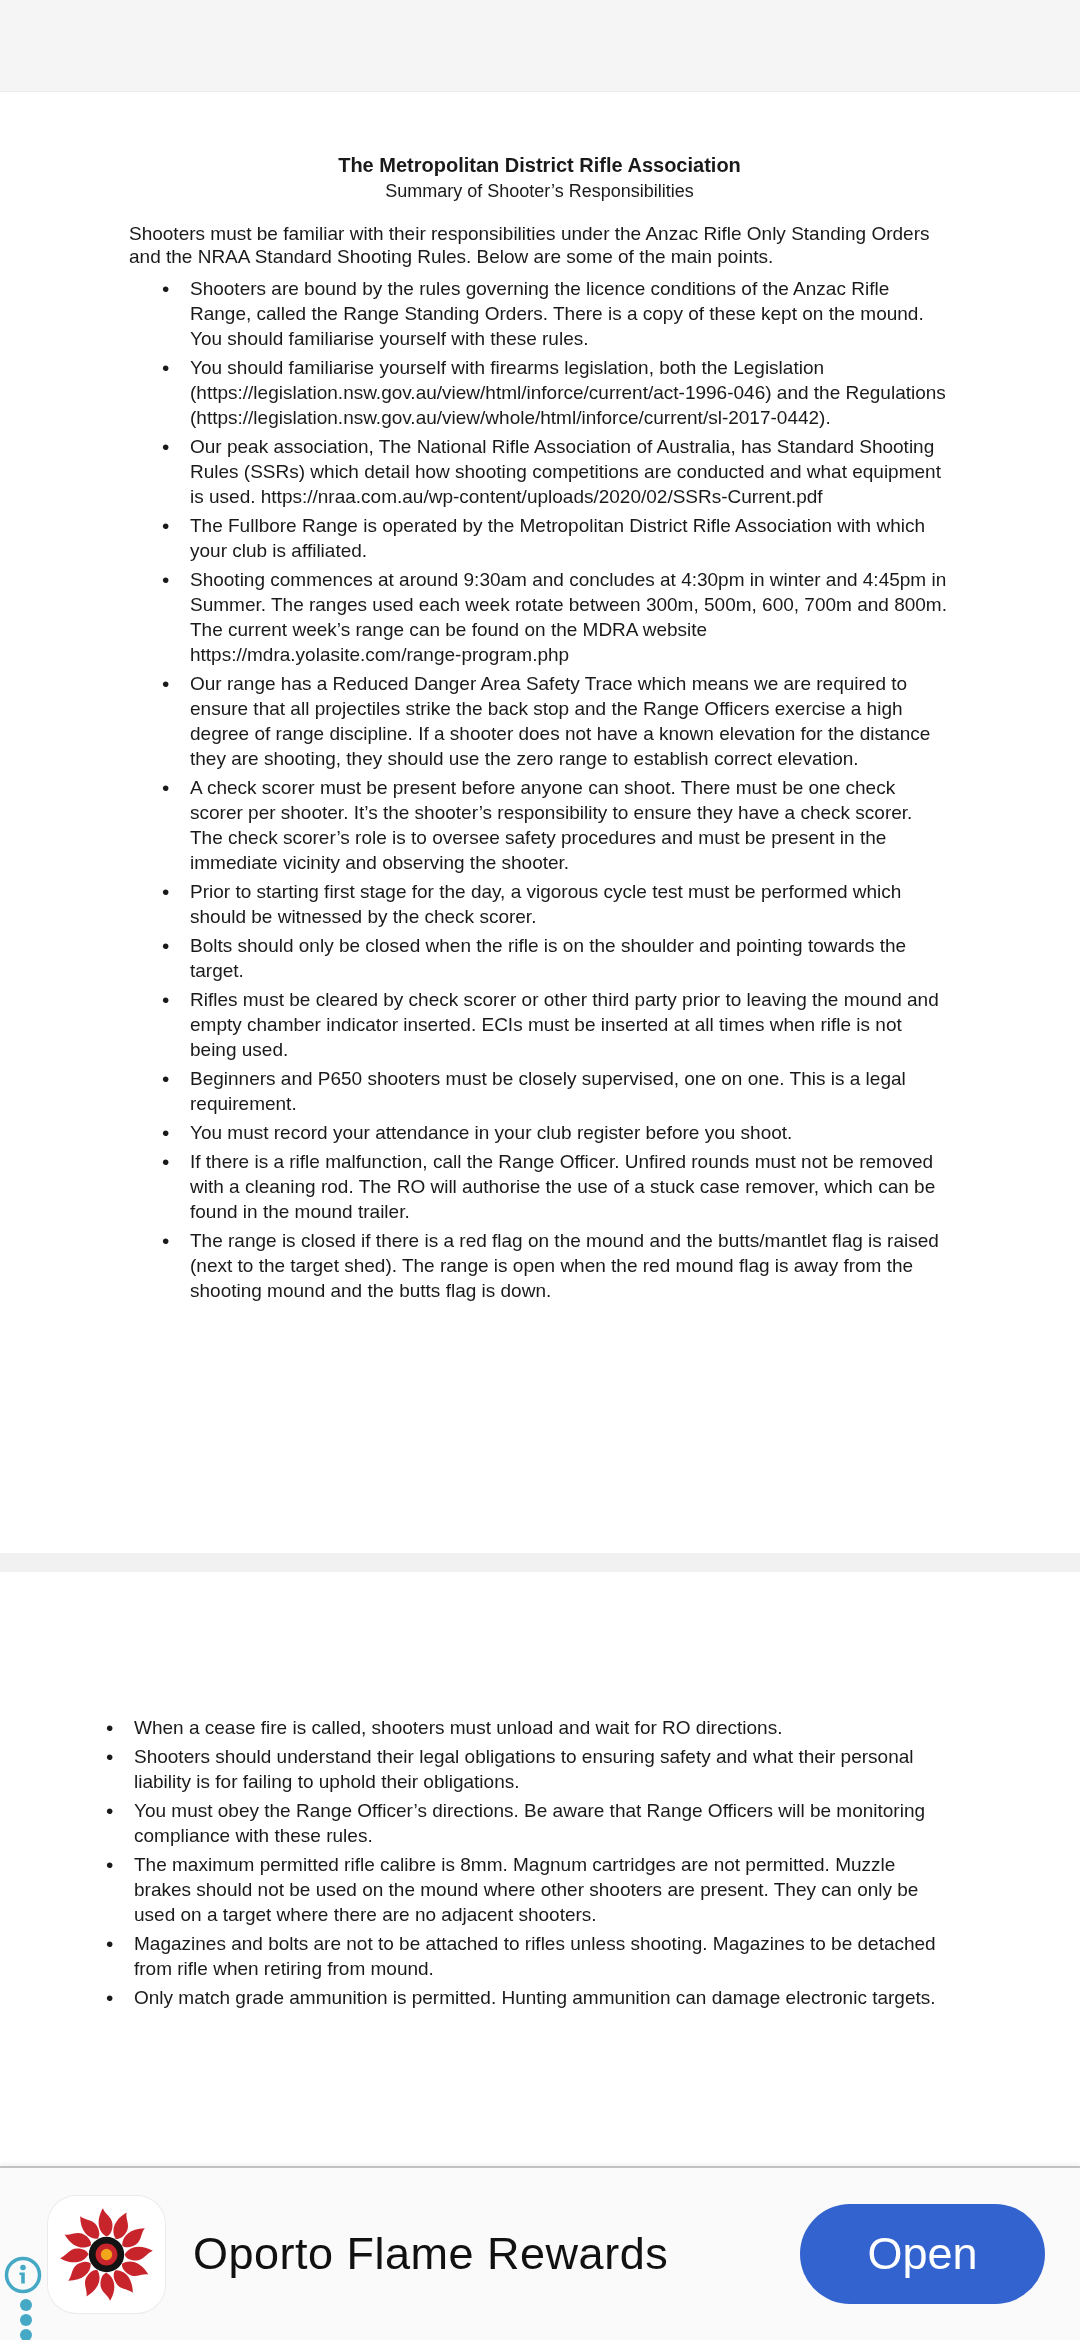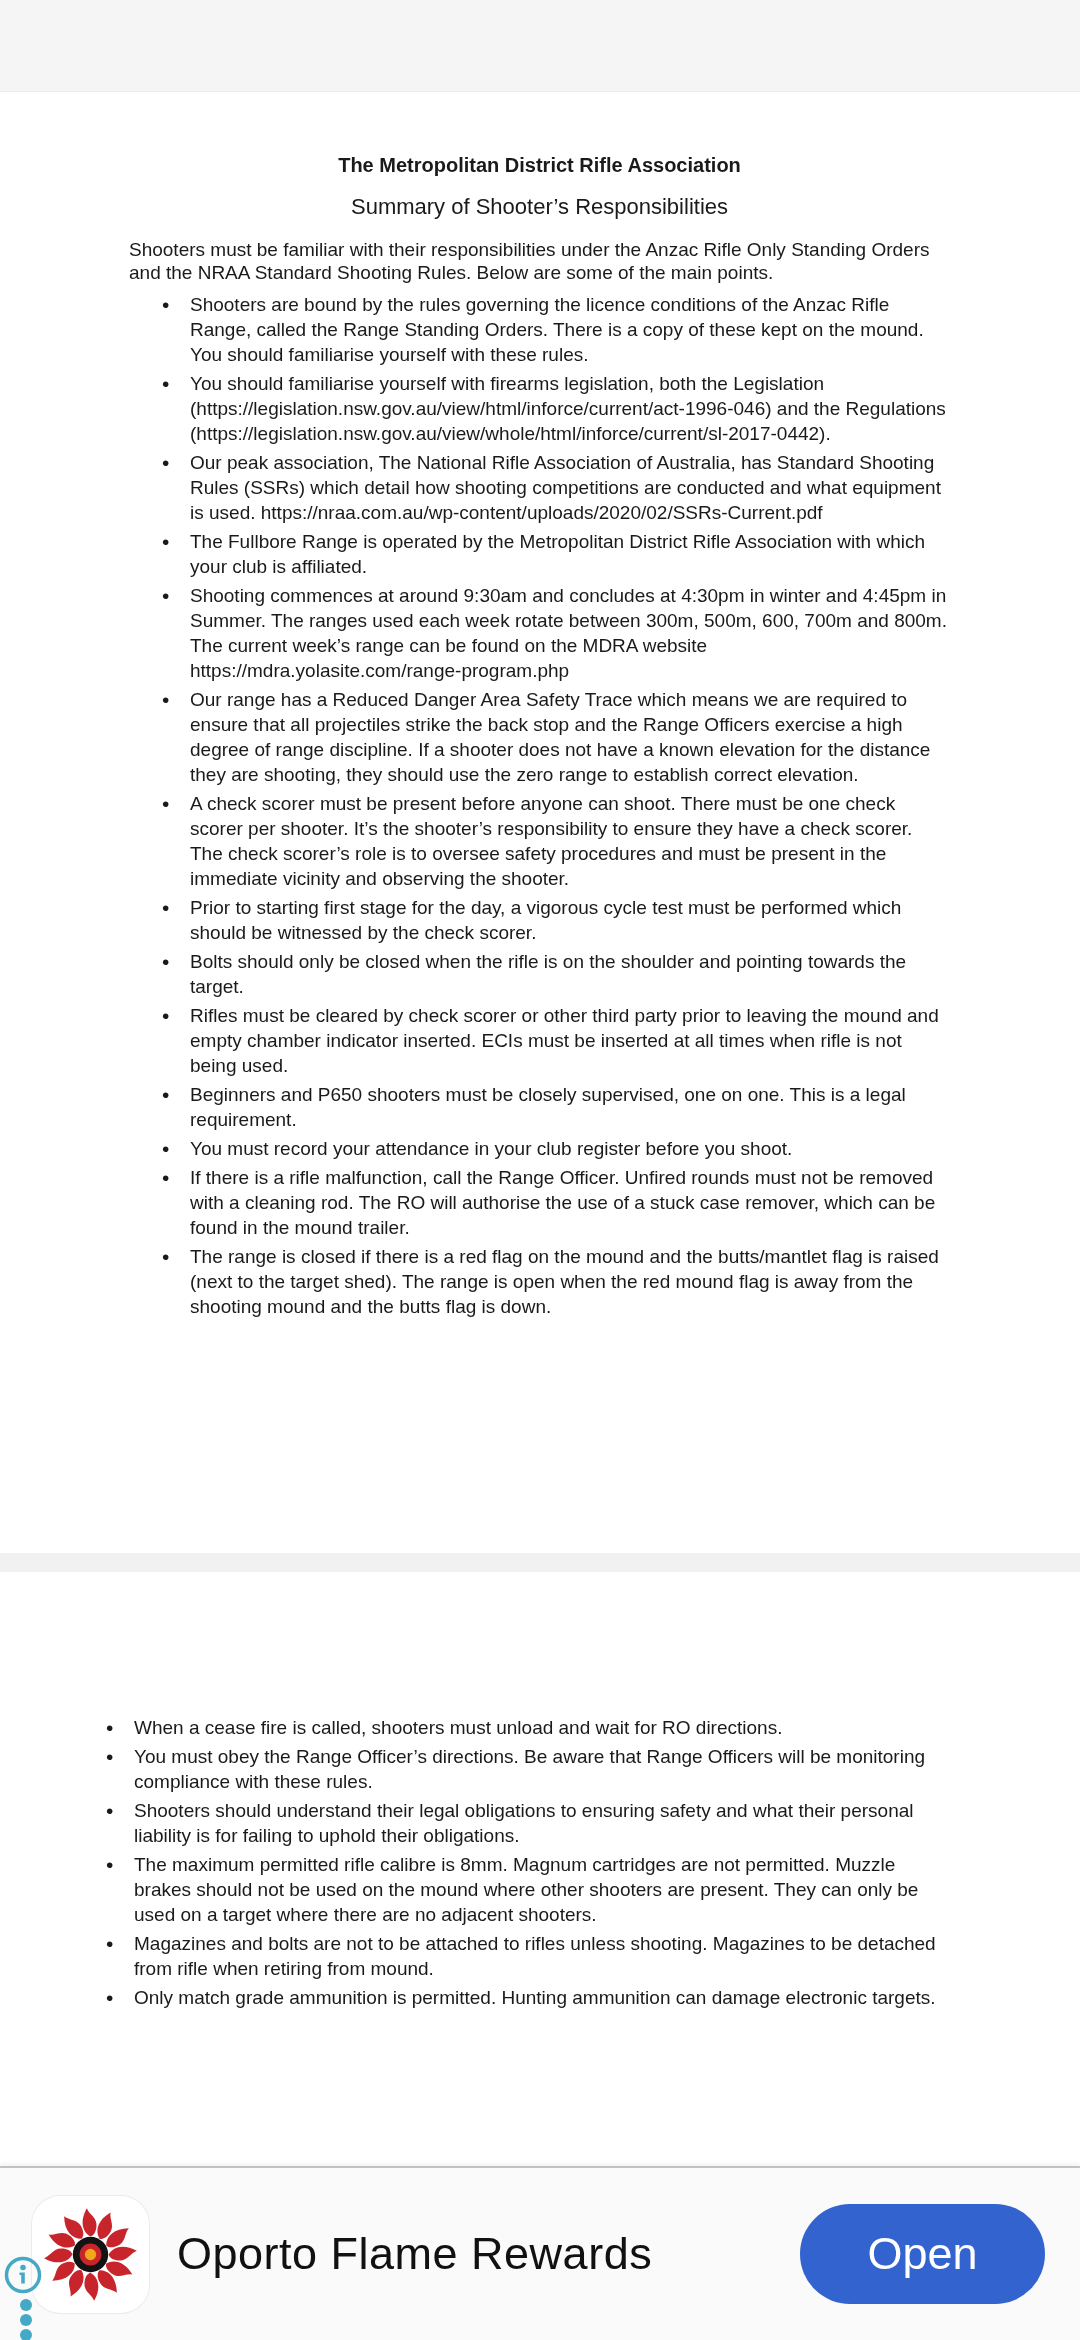--- a/index.html
+++ b/index.html
@@ -42,22 +42,21 @@
   }
   .page2 { top: 1572px; height: 594px; padding: 143px 130px 0 73px; }
 
   .doc-title {
     font-size: 20px;
     font-weight: bold;
     line-height: 26px;
     text-align: center;
   }
   .doc-subtitle {
-    margin-top: 16px;
-    font-size: 22px;
+    font-size: 18px;
     font-weight: normal;
     line-height: 26px;
     text-align: center;
   }
   .doc-intro {
     margin-top: 18px;
     font-size: 19px;
     line-height: 23px;
   }
 
@@ -85,21 +84,21 @@
   
   .ad-banner {
     position: absolute;
     left: 0; bottom: 0;
     width: 1080px; height: 174px;
     background: #fafafa;
     border-top: 2px solid #c2c2c2;
     box-shadow: 0 -2px 5px rgba(0,0,0,0.06);
     display: flex;
     align-items: center;
-    padding: 0 35px 0 32px;
+    padding: 0 35px 0 48px;
     overflow: hidden;
   }
   .ad-app-icon {
     width: 117px; height: 117px;
     flex: 0 0 117px;
     background: #ffffff;
     border-radius: 28px;
     box-shadow: 0 0 0 1px #ebebeb;
     display: flex;
     align-items: center;
@@ -178,22 +177,22 @@
         <li>If there is a rifle malfunction, call the Range Officer. Unfired rounds must not be removed with a cleaning rod. The RO will authorise the use of a stuck case remover, which can be found in the mound trailer.</li>
         <li>The range is closed if there is a red flag on the mound and the butts/mantlet flag is raised (next to the target shed). The range is open when the red mound flag is away from the shooting mound and the butts flag is down.</li>
       </ul>
   </div>
 
   <div class="page-separator"></div>
 
   <div class="page page2">
     <ul class="bullets">
         <li>When a cease fire is called, shooters must unload and wait for RO directions.</li>
+        <li>Shooters should understand their legal obligations to ensuring safety and what their personal liability is for failing to uphold their obligations.</li>
         <li>You must obey the Range Officer’s directions. Be aware that Range Officers will be monitoring compliance with these rules.</li>
-        <li>Shooters should understand their legal obligations to ensuring safety and what their personal liability is for failing to uphold their obligations.</li>
         <li>The maximum permitted rifle calibre is 8mm. Magnum cartridges are not permitted. Muzzle brakes should not be used on the mound where other shooters are present. They can only be used on a target where there are no adjacent shooters.</li>
         <li>Magazines and bolts are not to be attached to rifles unless shooting. Magazines to be detached from rifle when retiring from mound.</li>
         <li>Only match grade ammunition is permitted. Hunting ammunition can damage electronic targets.</li>
       </ul>
   </div>
 
   <div class="ad-banner">
 
     <span class="adinfo-circle">
       <svg viewBox="0 0 40 40">

